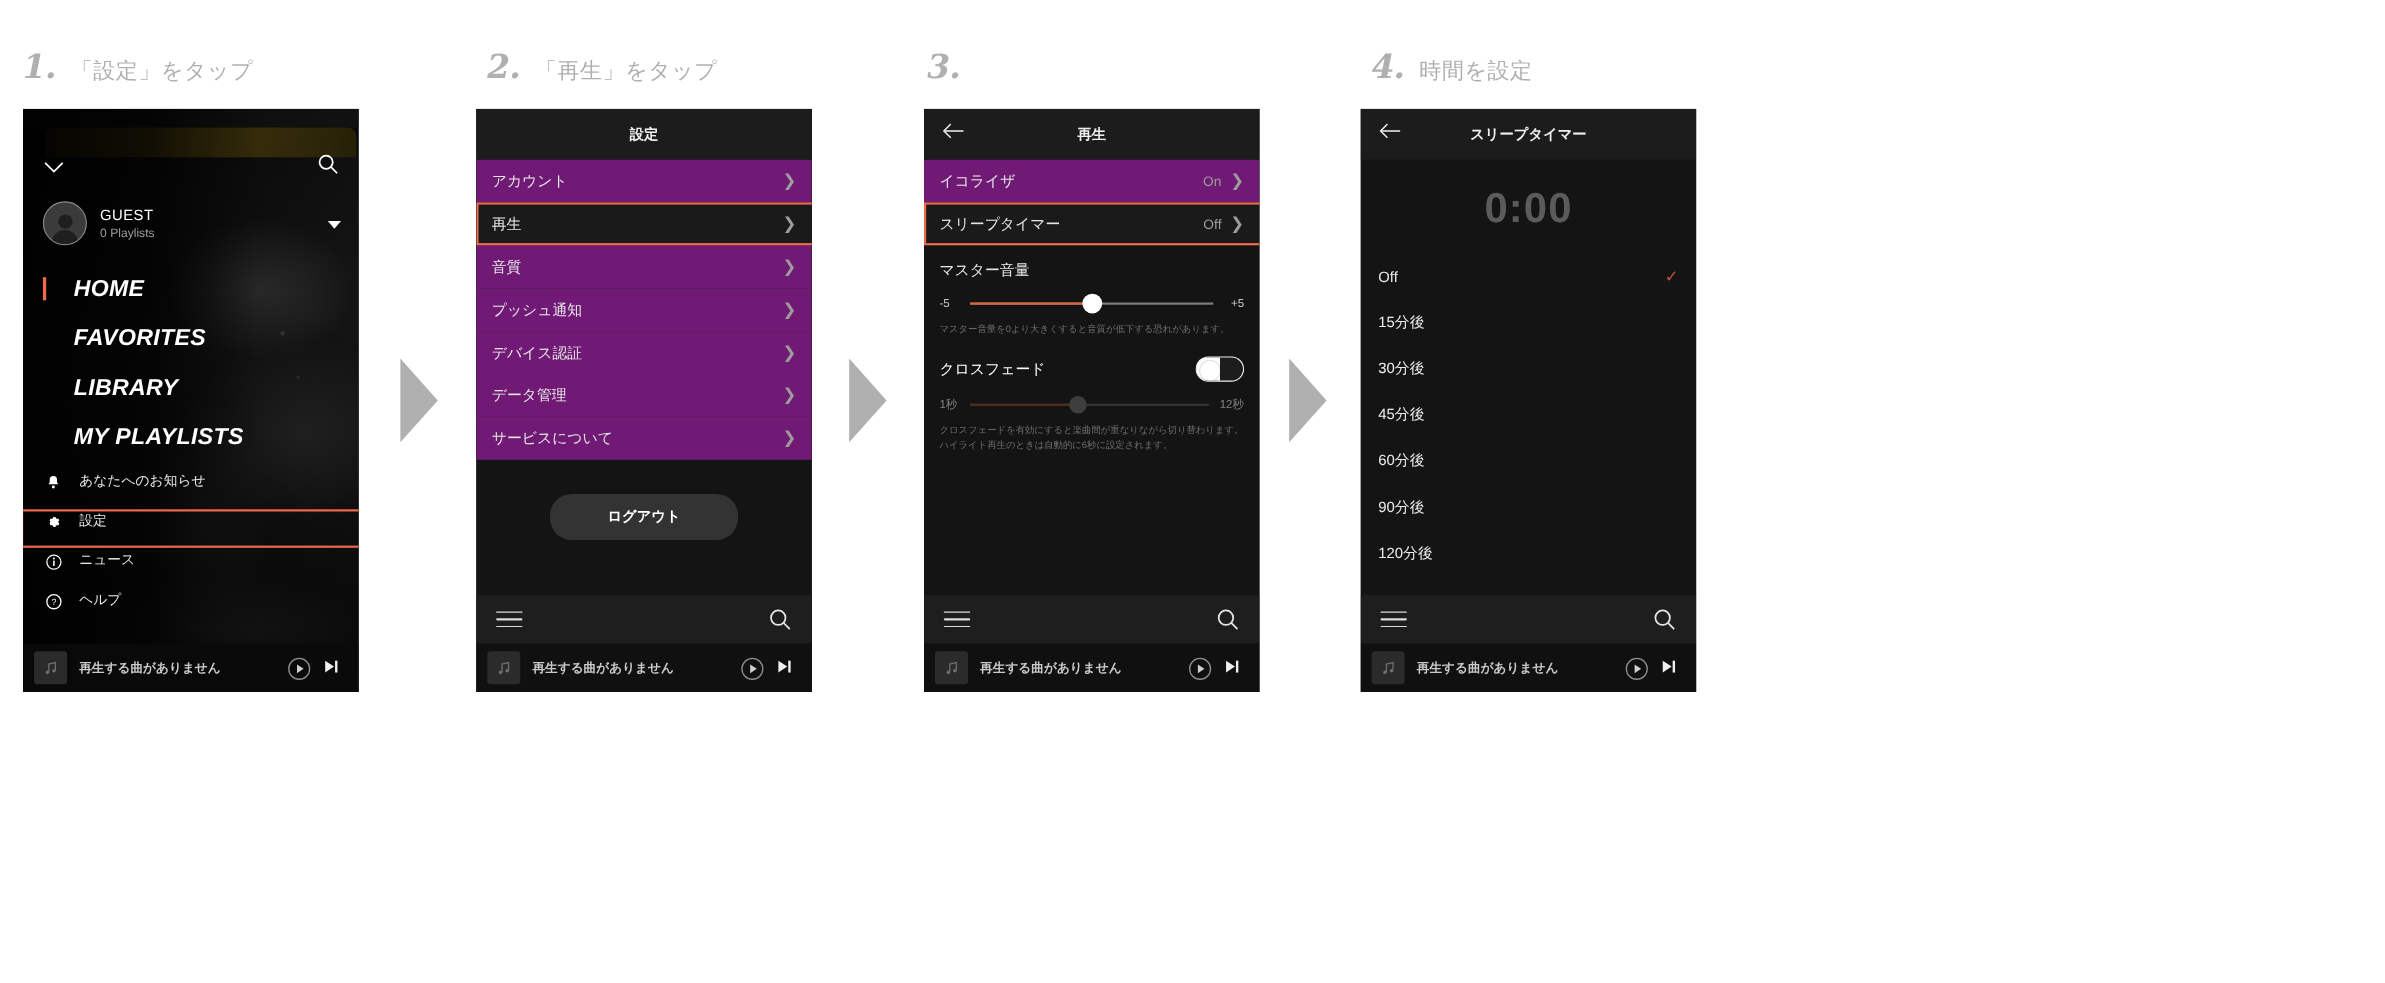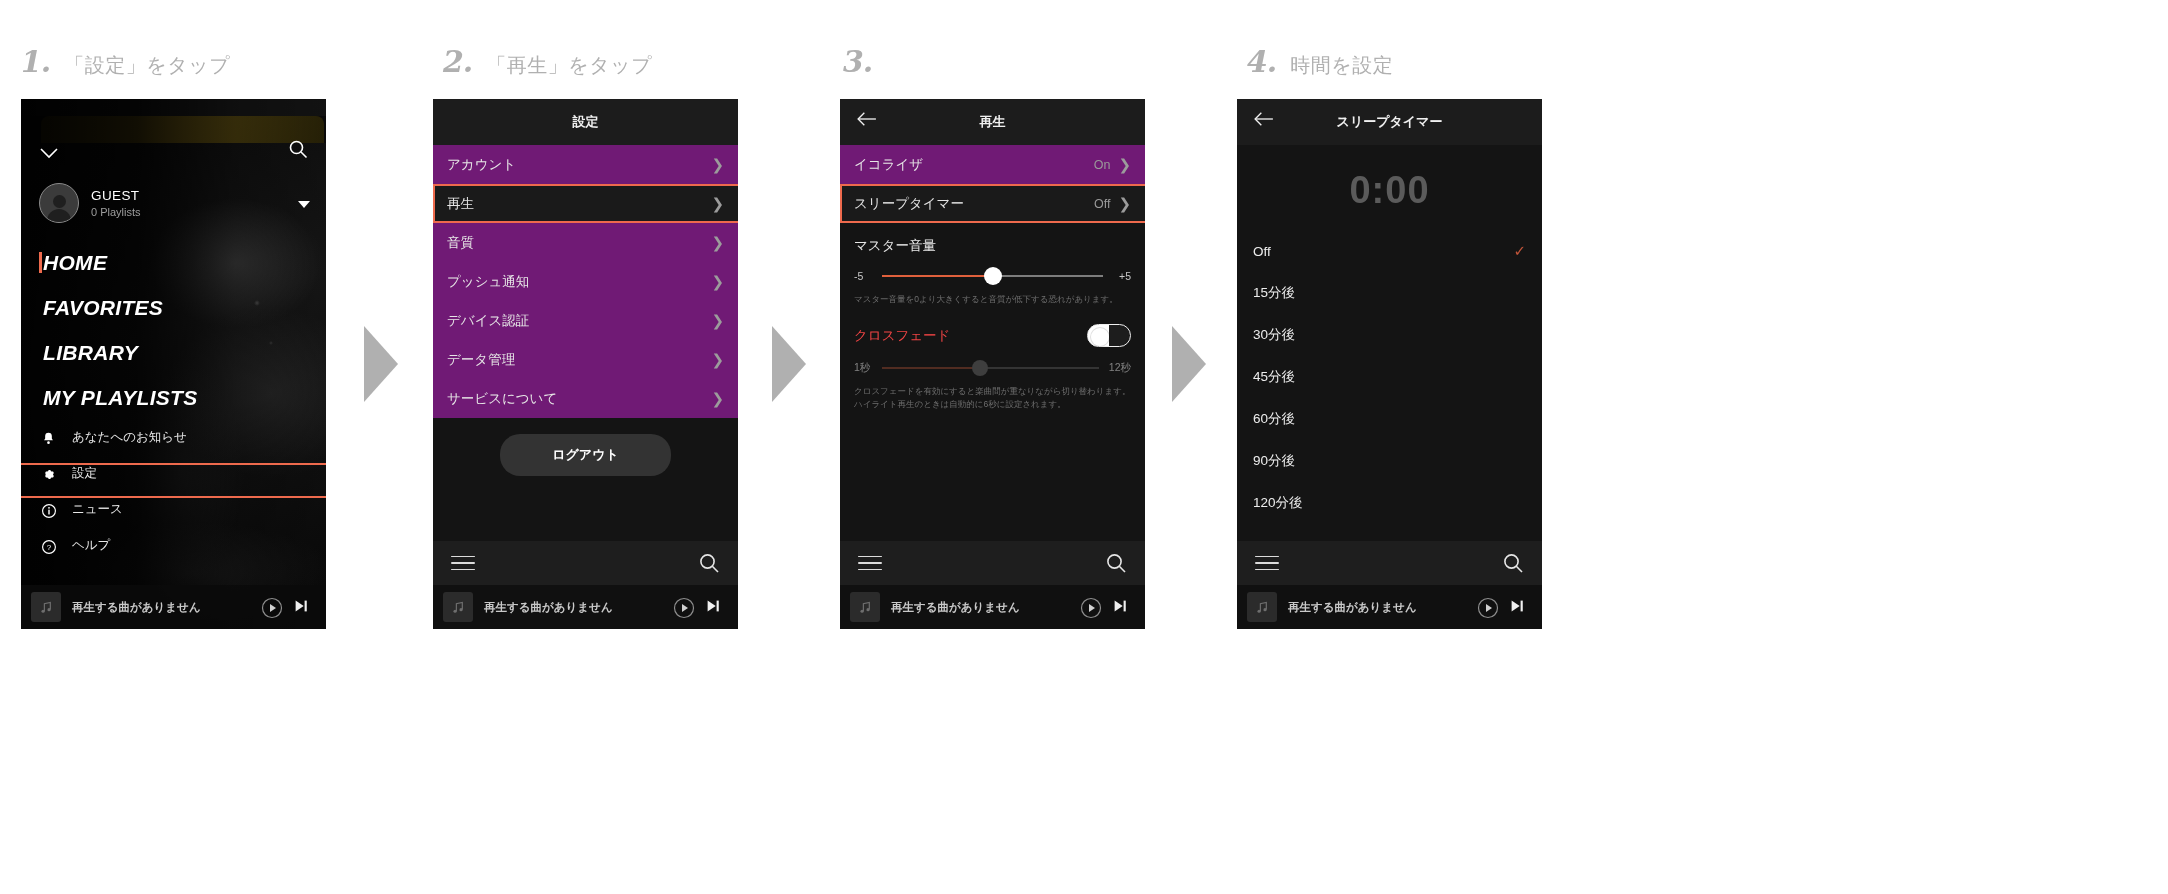--- a/index.html
+++ b/index.html
@@ -113,21 +113,21 @@
     border:1.5px solid #8a8a8a; display:flex; align-items:flex-end; justify-content:center; overflow:hidden;
   }
   .avatar .head{ width:13px; height:13px; background:#1f1f1f; border-radius:50%; position:absolute; margin-bottom:14px; }
   .avatar .body{ width:24px; height:13px; background:#1f1f1f; border-radius:12px 12px 0 0; }
   .uname{ color:#fff; font-size:13.5px; font-weight:400; letter-spacing:.4px; }
   .usub{ color:#9e9e9e; font-size:11px; margin-top:3px;text-align:center; }
 
   .p1 .bignav{ position:absolute; left:18px; top:152px; }
   .bignav .bitem{
     font-style:italic; font-weight:700; font-size:21px; color:#fff;
-    letter-spacing:.3px; margin-bottom:21px; position:relative; padding-left:4px;
+    letter-spacing:.3px; margin-bottom:21px; position:relative; padding-left:28px;
   }
   .bignav .bitem.active::before{
     content:""; position:absolute; left:0; top:1px; width:3px; height:21px; background:#ee6a4d;
   }
 
   .p1 .smallnav{ position:absolute; left:18px; right:0; top:330px; }
   .snitem{ height:36px; display:flex; gap:14px; color:#e8e8e8; font-size:12.5px; position:relative; }
   .snitem .ic{ width:19px; height:19px; display:flex; align-items:center; justify-content:center; }
 
   .p1 .miniplayer{ position:absolute; left:0; right:0; bottom:0; background:rgba(10,10,10,.88); }
@@ -137,21 +137,21 @@
   .slider{ display:flex; align-items:center; gap:10px; padding:12px 14px 0 14px; }
   .slider .end{ color:#c8c8c8; font-size:10.5px; min-width:18px; }
   .slider .end.r{ text-align:right; }
   .track{ position:relative; flex:1 1 auto; height:18px; display:flex; align-items:center; }
   .track .base{ position:absolute; left:0; right:0; height:2px; background:#7d7d7d; }
   .track .fill{ position:absolute; left:0; height:2px; background:#e0603c; }
   .track .knob{ position:absolute; width:18px; height:18px; border-radius:50%; background:#fff; transform:translateX(-50%); }
   .track .knob.dim{ background:#5a5a5a; width:16px; height:16px; }
   .helper{ color:#6e6e6e; font-size:8.5px; line-height:1.55; padding:8px 14px 0 14px; }
   .togglerow{ display:flex; align-items:center; justify-content:space-between; padding:18px 14px 0 14px; }
-  .togglerow .t-lbl{ color:#ef4444; font-size:13.5px; }
+  .togglerow .t-lbl{ color:#ffffff; font-size:13.5px; }
   .switch{ width:44px; height:23px; border-radius:12px; background:#f2f2f2; position:relative; }
   .switch .kn{ position:absolute; top:2.5px; left:2.5px; width:18px; height:18px; border-radius:50%; background:#fff; box-shadow:0 0 0 1px rgba(0,0,0,.12); }
   .switch-off-track{ background:linear-gradient(90deg,#ffffff 0 50%, #1d1d1d 50% 100%); border:1.5px solid #f0f0f0; }
 
   
   .timer-big{ text-align:center; color:#5b5b5b; font-size:38px; font-weight:700; padding:24px 0 18px; letter-spacing:1px; }
   .trow{ height:42px; display:flex; align-items:center; padding:0 16px; color:#ededed; font-size:13.5px; }
   .trow .tl{ flex:1 1 auto; }
   .check{ color:#c2553a; font-size:15px; }
 </style>
@@ -315,21 +315,21 @@
         </div>
         <div class="row">
           <span class="lbl">データ管理</span>
           <span class="chev">❯</span>
         </div>
         <div class="row">
           <span class="lbl">サービスについて</span>
           <span class="chev">❯</span>
         </div>
 
-        <div style="display:flex;justify-content:center;margin-top:16px;">
+        <div style="display:flex;justify-content:center;margin-top:31px;">
           <div style="background:#333333;color:#ffffff;font-size:13px;font-weight:700;border-radius:20px;padding:12px 52px;">ログアウト</div>
         </div>
       </div>
 
       <div class="botnav">
         <div class="hamb">
             <span></span>
             <span></span>
             <span></span>
           </div>

